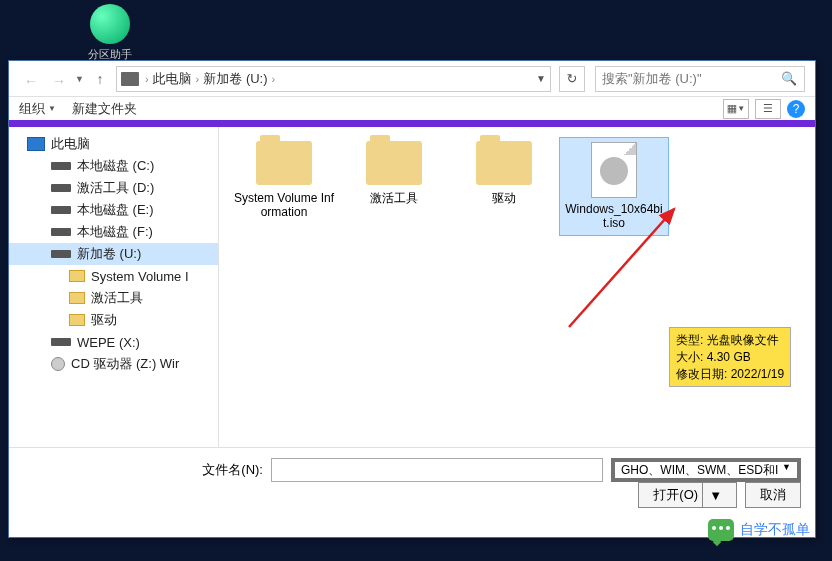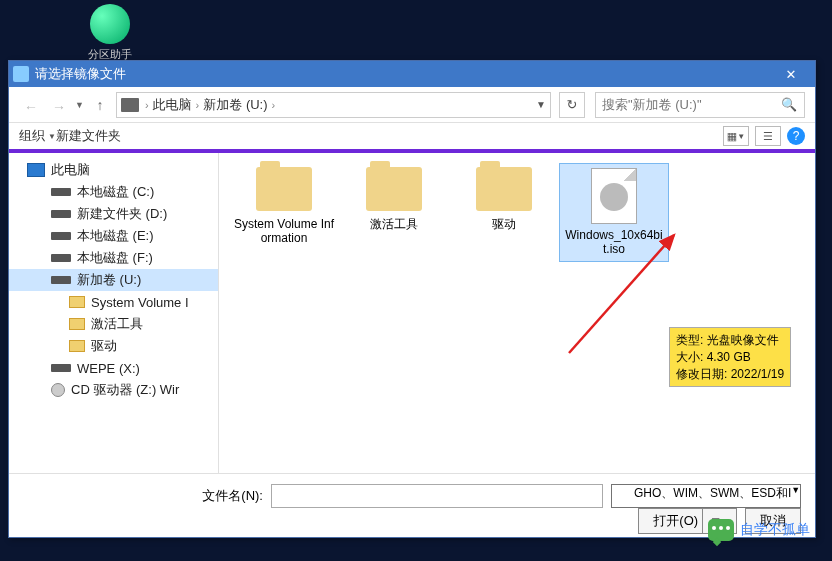--- a/index.html
+++ b/index.html
@@ -28,21 +28,21 @@
   .navbtn { width: 24px; height: 24px; display:flex; align-items:center; justify-content:center; color:#666; font-size:14px;}
   .navbtn.dis { color:#bbb; }
   .dropdown-tiny { font-size:9px; color:#666; }
   .addrbar { flex:1; height:26px; border:1px solid #ccc; display:flex; align-items:center; padding:0 4px; font-size:13px; gap:4px; color:#333;}
   .addrbar .drive-icon{width:18px;height:14px;background:#666;border-radius:1px;margin-right:2px;}
   .addrbar .sep{color:#888;font-size:11px;}
   .refresh{width:26px;height:26px;border:1px solid #ccc;margin-left:4px;display:flex;align-items:center;justify-content:center;color:#555;font-size:13px;}
   .searchbox{width:210px;height:26px;border:1px solid #ccc;margin-left:6px;display:flex;align-items:center;padding:0 6px;font-size:13px;color:#777;}
   .searchbox .mag{margin-left:auto;color:#555;font-size:13px;}
 
-  .toolbar{height:30px;display:flex;align-items:center;padding:0 10px;font-size:13px;border-bottom:4px solid #6d28d9;color:#333;}
+  .toolbar{height:30px;display:flex;align-items:center;padding:0 10px;gap:16px;font-size:13px;border-bottom:7px solid #6d28d9;color:#333;}
   .toolbar .tb-item{display:flex;align-items:center;gap:3px;}
   .toolbar .tiny-arrow{font-size:8px;color:#555;}
   .toolbar .right-tools{margin-left:auto;display:flex;gap:6px;align-items:center;}
   .toolbar .right-tools .view-icon{width:26px;height:20px;border:1px solid #bbb;display:flex;align-items:center;justify-content:center;font-size:11px;color:#555;}
   .toolbar .help{width:18px;height:18px;border-radius:50%;background:#1e90ff;color:#fff;display:flex;align-items:center;justify-content:center;font-size:12px;}
 
   .body{display:flex;height:320px;}
   .tree{width:210px;border-right:1px solid #e0e0e0;padding:6px 0;font-size:13px;overflow:hidden;}
   .node{display:flex;align-items:center;height:22px;padding-left:18px;gap:6px;color:#222;white-space:nowrap;}
   .node.child{padding-left:42px;}
@@ -62,47 +62,41 @@
   .file-iso-icon::after{content:"";position:absolute;top:14px;left:8px;width:28px;height:28px;border-radius:50%;background:#bbb;}
   .file-iso-icon::before{content:"";position:absolute;top:0;right:0;width:12px;height:12px;background:linear-gradient(135deg,#fff 50%,#ccc 50%);}
 
   .arrow{position:absolute;pointer-events:none;}
   .tooltip{position:absolute;left:660px;top:266px;background:#fde047;border:1px solid #aaa;padding:4px 6px;font-size:12px;line-height:1.4;white-space:nowrap;z-index:5;}
 
   .footer{padding:10px 14px 8px;border-top:1px solid #e0e0e0;}
   .fn-row{display:flex;align-items:center;gap:8px;}
   .fn-label{font-size:13px;text-align:right;width:240px;}
   .fn-input{flex:1;height:24px;border:1px solid #aaa;padding:0 4px;font-size:13px;}
-  .fn-combo{width:190px;height:24px;border:1px solid #737373;display:flex;align-items:flex-start;padding:0 22px;font-size:12px;justify-content:space-between;white-space:nowrap;overflow:hidden;}
+  .fn-combo{width:190px;height:24px;border:4px solid #737373;display:flex;align-items:flex-start;padding:0 6px;font-size:12px;justify-content:space-between;white-space:nowrap;overflow:hidden;}
   .btn-row{display:flex;justify-content:flex-end;gap:8px;}
   .btn{height:26px;border:1px solid #888;background:#f5f5f5;display:flex;align-items:center;justify-content:space-between;padding:0 14px;font-size:13px;gap:4px;}
   .btn .split{border-left:1px solid #888;height:100%;display:flex;align-items:center;padding-left:6px;}
 
   .wm{position:absolute;bottom:20px;right:22px;display:flex;align-items:center;gap:6px;color:#3b82f6;font-size:14px;z-index:20;}
   .wm .bubble{width:26px;height:22px;background:#4caf50;border-radius:5px;position:relative;}
   .wm .bubble::after{content:"";position:absolute;bottom:-4px;left:6px;width:6px;height:6px;background:#4caf50;transform:rotate(45deg);}
   .wm .dots{position:absolute;left:4px;top:7px;display:flex;gap:3px;}
   .wm .dots span{width:4px;height:4px;background:#fff;border-radius:50%;}
 </style>
 </head>
 <body>
 
 <div class="desktop-icon">
   <div class="blob"></div>
   <span>分区助手</span>
 </div>
 
 <div class="dialog">
 
-  <div class="titlebar">
-    <div class="app-icon"></div>
-    <span>请选择镜像文件</span>
-    <div class="spacer"></div>
-    <div class="close">✕</div>
-  </div>
 
   <div class="navbar">
     <div class="navbtn dis">←</div>
     <div class="navbtn dis">→</div>
     <span class="dropdown-tiny">▼</span>
     <div class="navbtn">↑</div>
     <div class="addrbar">
       <div class="drive-icon"></div>
       <span class="sep">›</span>
       <span>此电脑</span>
@@ -138,21 +132,21 @@
       <div class="node">
           <div class="icon-pc"></div>
           <span>此电脑</span>
         </div>
       <div class="node child">
           <div class="icon-drive"></div>
           <span>本地磁盘 (C:)</span>
         </div>
       <div class="node child">
           <div class="icon-drive"></div>
-          <span>新建文件夹 (D:)</span>
+          <span>激活工具 (D:)</span>
         </div>
       <div class="node child">
           <div class="icon-drive"></div>
           <span>本地磁盘 (E:)</span>
         </div>
       <div class="node child">
           <div class="icon-drive"></div>
           <span>本地磁盘 (F:)</span>
         </div>
       <div class="node child sel">

